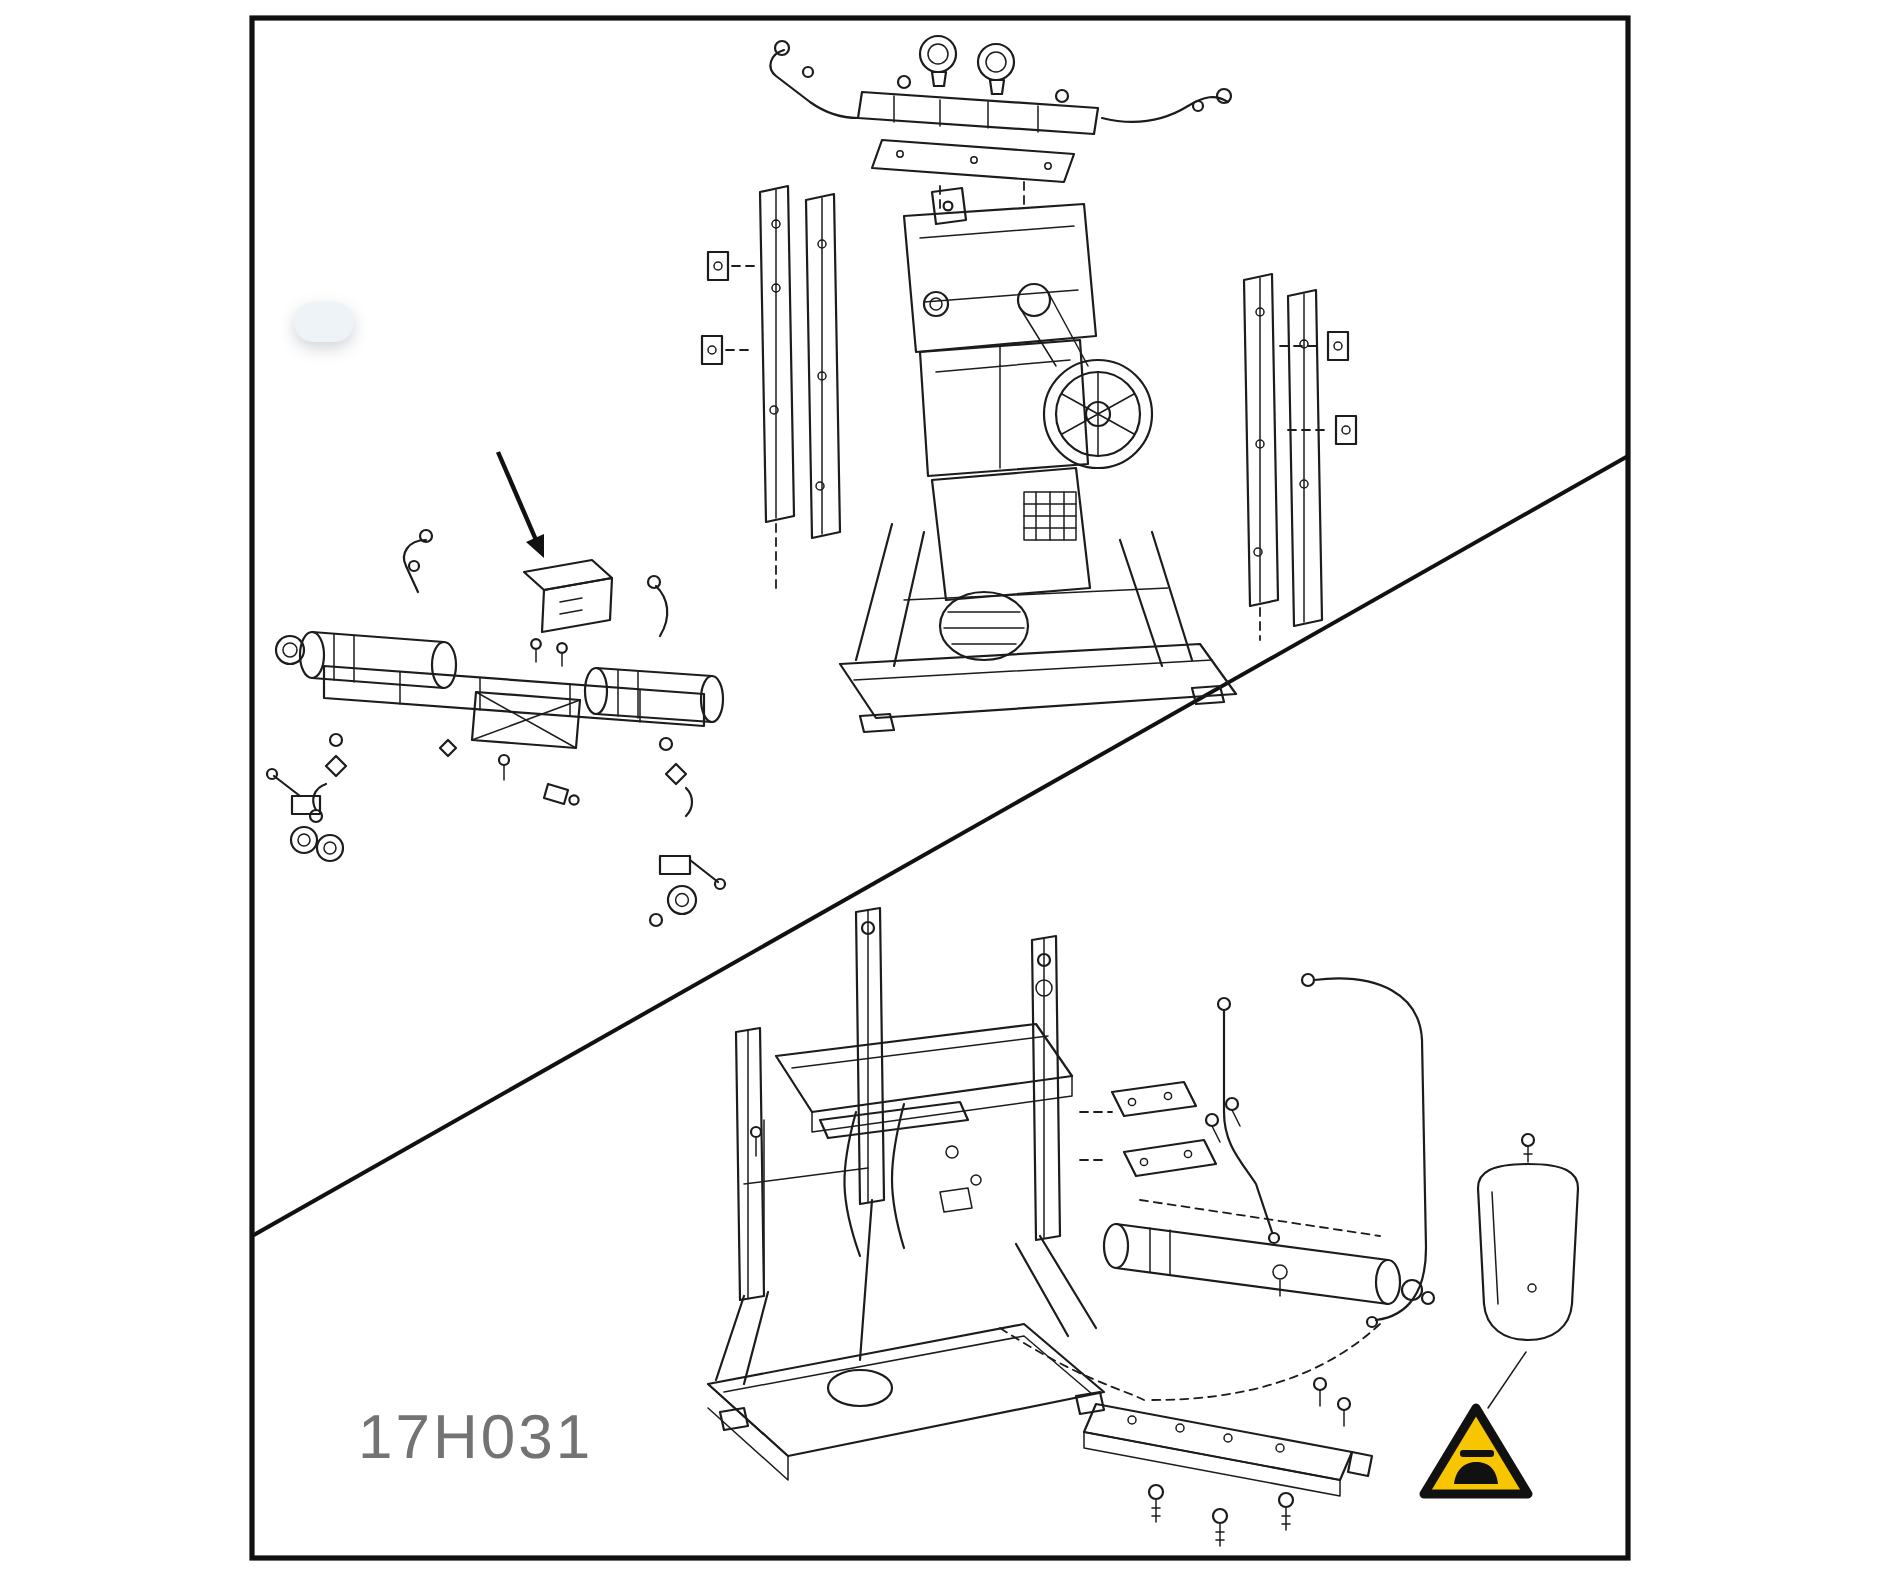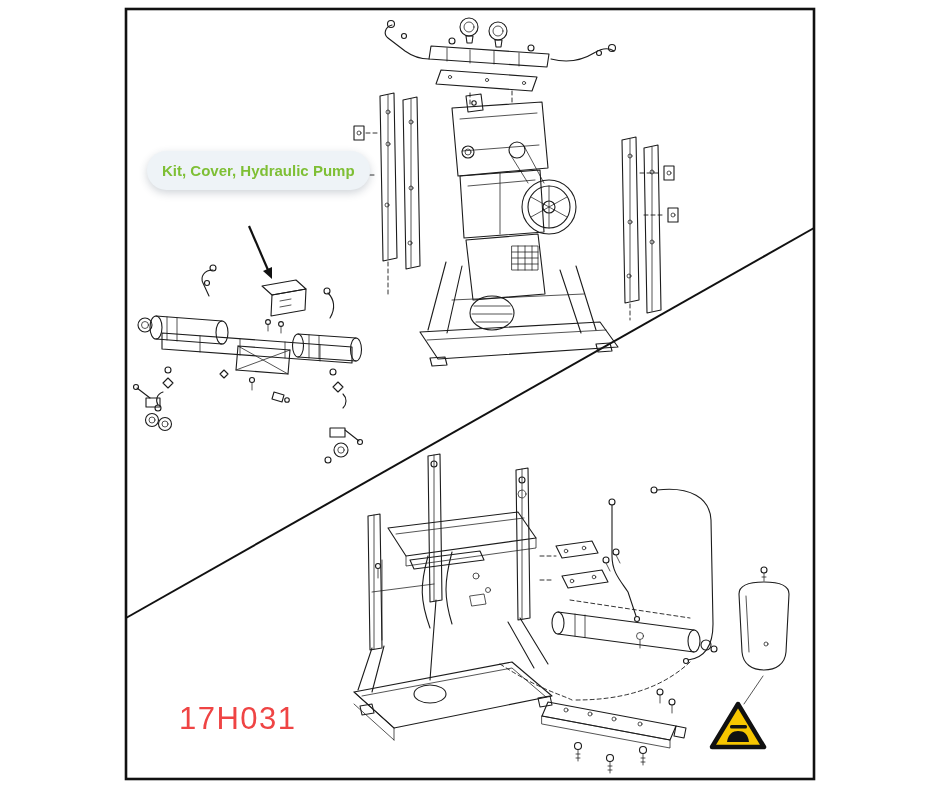--- a/index.html
+++ b/index.html
@@ -21,21 +21,21 @@
     position:absolute; left:147px; top:151px;
     padding:9px 15px 11px; background:var(--callout-bg,#eef3f7);
     border-radius:30px; text-align:center;
     box-shadow:0 3px 8px rgba(40,60,80,.22);
     white-space:nowrap;
   }
   .callout-pn   { font-size:19px; font-weight:bold; letter-spacing:1px; color:var(--part-number-blue,#2d56a5); }
   .callout-desc { font-size:15px; font-weight:bold; margin-top:2px; color:var(--description-green,#7ebf35); }
   .fig-label {
     position:absolute; left:179px; top:701px;
-    font-size:31px; letter-spacing:1.5px; color:#ef4444;
+    font-size:31px; letter-spacing:1.5px; color:#737373;
   }
 </style>
 </head>
 <body>
 
 <div class="stage">
 
   <svg class="line-art" viewBox="0 0 940 788">
 
     <g>
@@ -302,18 +302,17 @@
       <g>
         <path class="thin s" d="M744,704 L763,676"></path>
         <path fill="var(--warning-yellow,#f7c600)" stroke="#111" stroke-width="4.5" stroke-linejoin="round" d="M738,704 L764,747 L712,747 Z"></path>
         <rect fill="#111" x="730" y="725" width="17" height="3.5" rx="1.5"></rect>
         <path fill="#111" d="M727,742 c1,-8 6,-11 11,-11 c6,0 10,3 11,11 z"></path>
       </g>
     </g>
   </svg>
 
   <div class="callout">
-    <div class="callout-desc">Kit, Cover, Hydraulic Pump</div>
   </div>
 
   <div class="fig-label">17H031</div>
 
 </div>
 
 </body></html>

